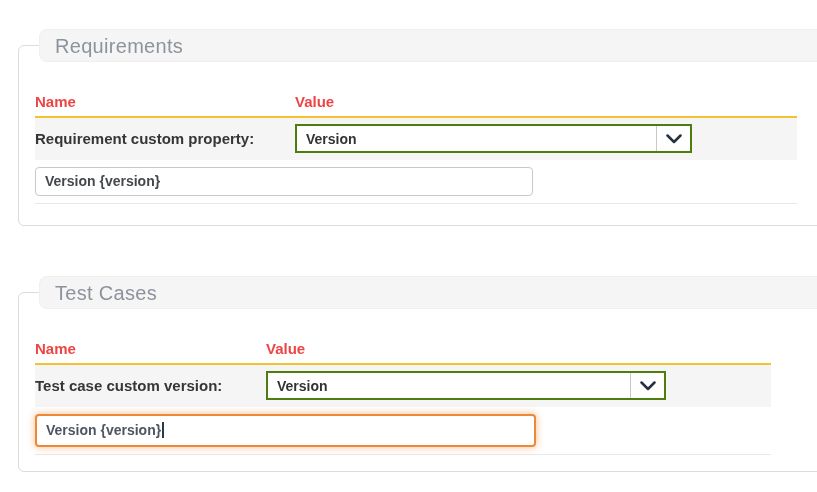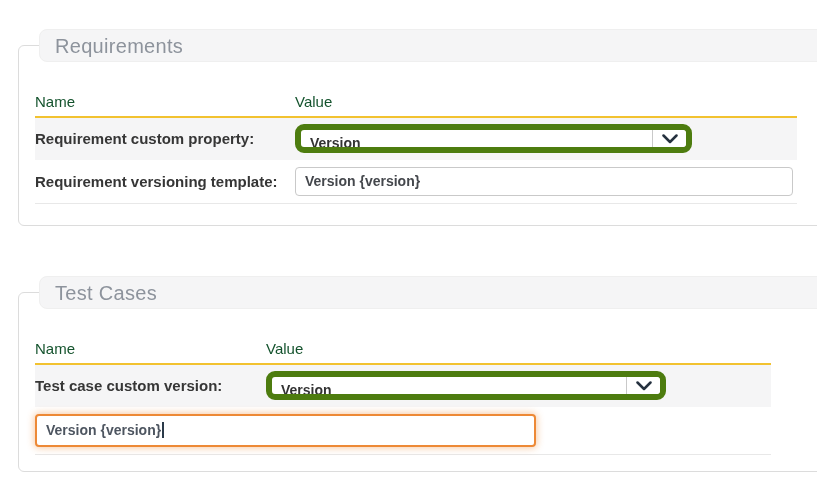--- a/index.html
+++ b/index.html
@@ -43,42 +43,42 @@
   .props-table.w-tc  { width: 736px; }
 
   .thead-row {
     display: flex;
     height: 32px;
     align-items: center;
     border-bottom: 2px solid #f2c230;
   }
   .th {
     font-size: 15px;
-    font-weight: normal;
-    color: #14532d;
+    font-weight: bold;
+    color: #ef4444;
   }
   .col-name-req { width: 260px; }
   .col-name-tc  { width: 231px; }
   .col-value { flex: 1; }
 
   .row { display: flex; align-items: center; font-weight: bold; }
   .row-odd  { background: #f5f5f6; }
   .row-even { background: #ffffff; border-bottom: 1px solid #e8e8e8; }
   .row-1 { padding: 6px 0 7px 0; }
   .row-2 { padding: 7px 0 7px 0; }
 
   .row-label { font-size: 15px; color: #363636; }
 
   
   .dropdown {
     display: flex;
     height: 29px;
     background: #ffffff;
-    border: 6px solid #4d7c0f;
-    border-radius: 9px;
+    border: 2px solid #4d7c0f;
+    border-radius: 0;
     cursor: pointer;
   }
   .dropdown.w-req { width: 397px; }
   .dropdown.w-tc  { width: 400px; }
   .dropdown-text {
     flex: 1;
     font-size: 14px;
     color: #333333;
     line-height: 27px;
     padding-left: 9px;
@@ -144,21 +144,20 @@
                 <svg width="16" height="10" viewBox="0 0 16 10">
                     <polyline points="1.5,1.5 8,8 14.5,1.5" fill="none" stroke="#25313f" stroke-width="2.5" stroke-linecap="round" stroke-linejoin="round"></polyline>
                   </svg>
               </span>
             </div>
           </div>
         </div>
       </div>
 
       <div class="row row-even row-2">
-        <div class="row-label col-name-req">Requirement versioning template:</div>
         <div class="col-value">
           <div class="text-input w-req">
             <span>Version {version}</span>
           </div>
         </div>
       </div>
     </div>
   </div>
 </div>
 

